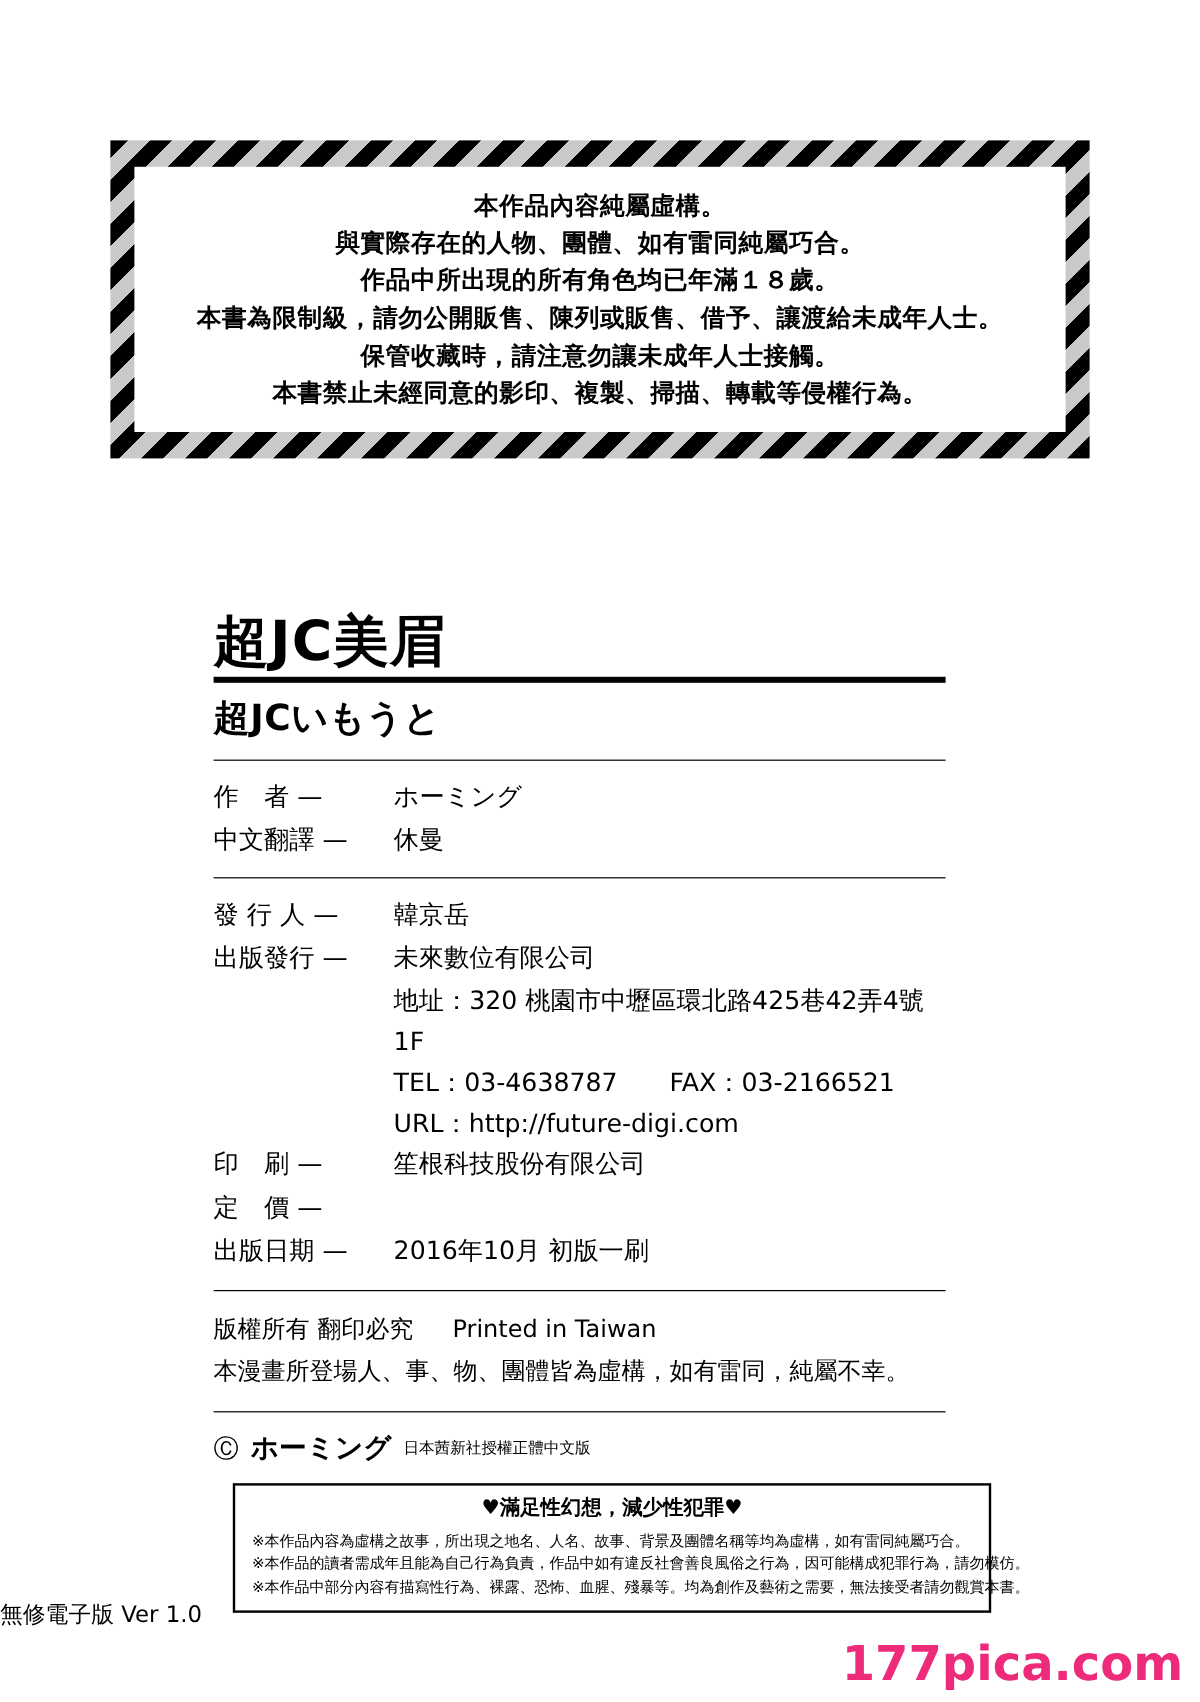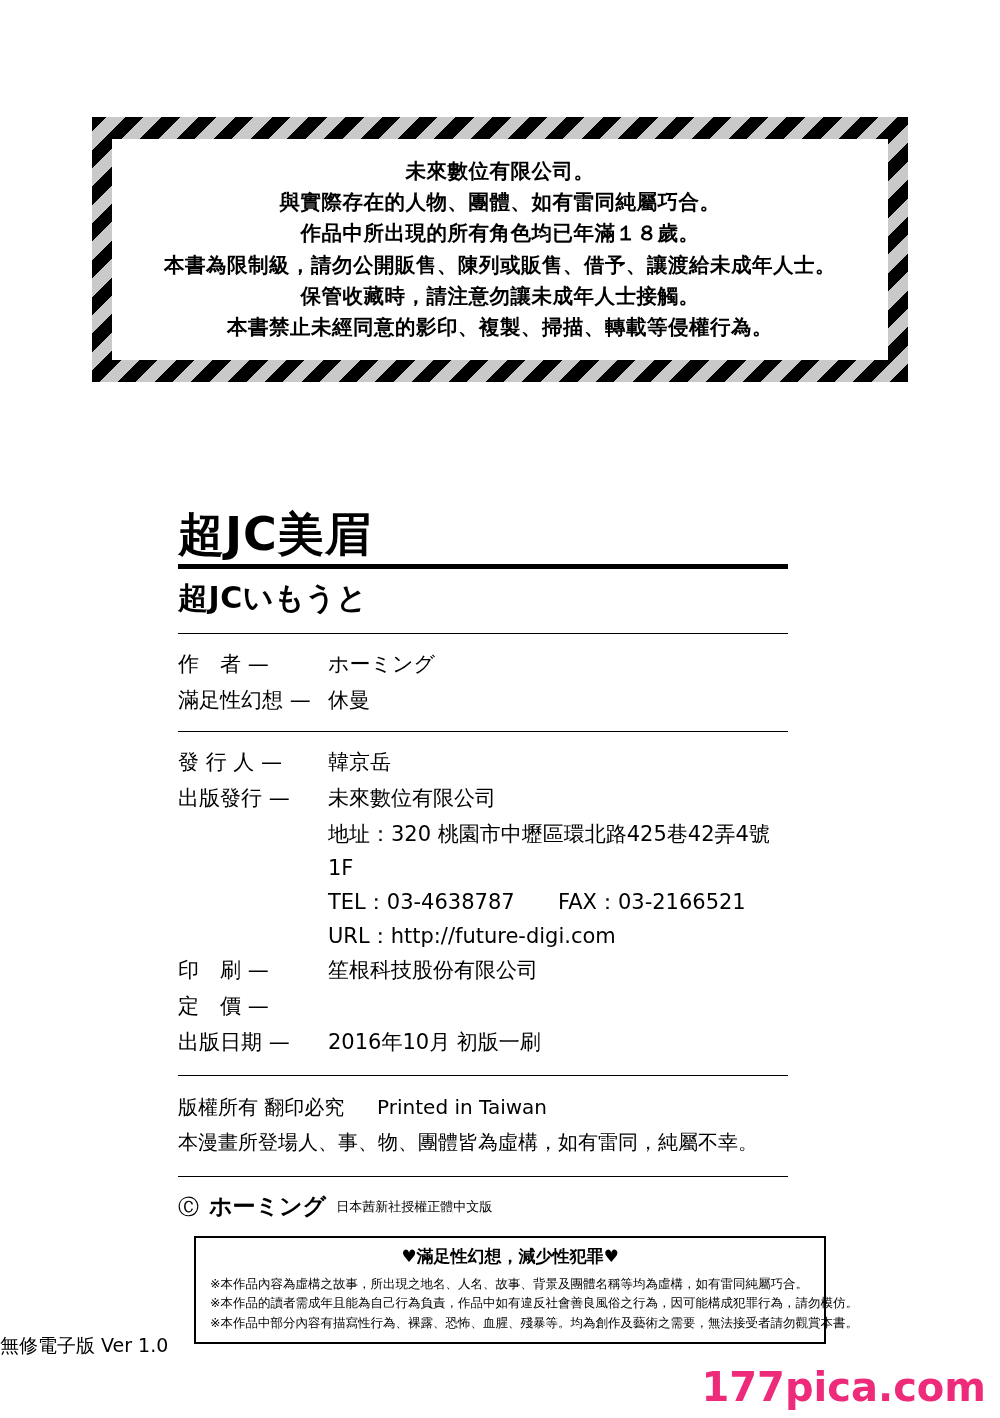--- a/index.html
+++ b/index.html
@@ -163,21 +163,21 @@
     color: #ee2b7a;
     font-family: "DejaVu Sans", "Liberation Sans", sans-serif;
     letter-spacing: 0px;
   }
 </style>
 </head>
 <body>
 
 <div class="warning-wrap">
   <div class="warning-inner">
-    <div class="warning-line">未來數位有限公司。</div>
+    <div class="warning-line">本作品內容純屬虛構。</div>
     <div class="warning-line">與實際存在的人物、團體、如有雷同純屬巧合。</div>
     <div class="warning-line">作品中所出現的所有角色均已年滿１８歲。</div>
     <div class="warning-line">本書為限制級，請勿公開販售、陳列或販售、借予、讓渡給未成年人士。</div>
     <div class="warning-line">保管收藏時，請注意勿讓未成年人士接觸。</div>
     <div class="warning-line">本書禁止未經同意的影印、複製、掃描、轉載等侵權行為。</div>
   </div>
 </div>
 
 <div class="colophon">
 
@@ -185,21 +185,21 @@
   <div class="rule-thick"></div>
   <div class="title-jp">超JCいもうと</div>
 
   <div class="rule-thin"></div>
 
   <div class="row">
     <div class="lbl">作　者 —</div>
     <div class="val">ホーミング</div>
   </div>
   <div class="row">
-    <div class="lbl">滿足性幻想 —</div>
+    <div class="lbl">中文翻譯 —</div>
     <div class="val">休曼</div>
   </div>
 
   <div class="rule-thin"></div>
 
   <div class="row">
     <div class="lbl">發 行 人 —</div>
     <div class="val">韓京岳</div>
   </div>
   <div class="row">

